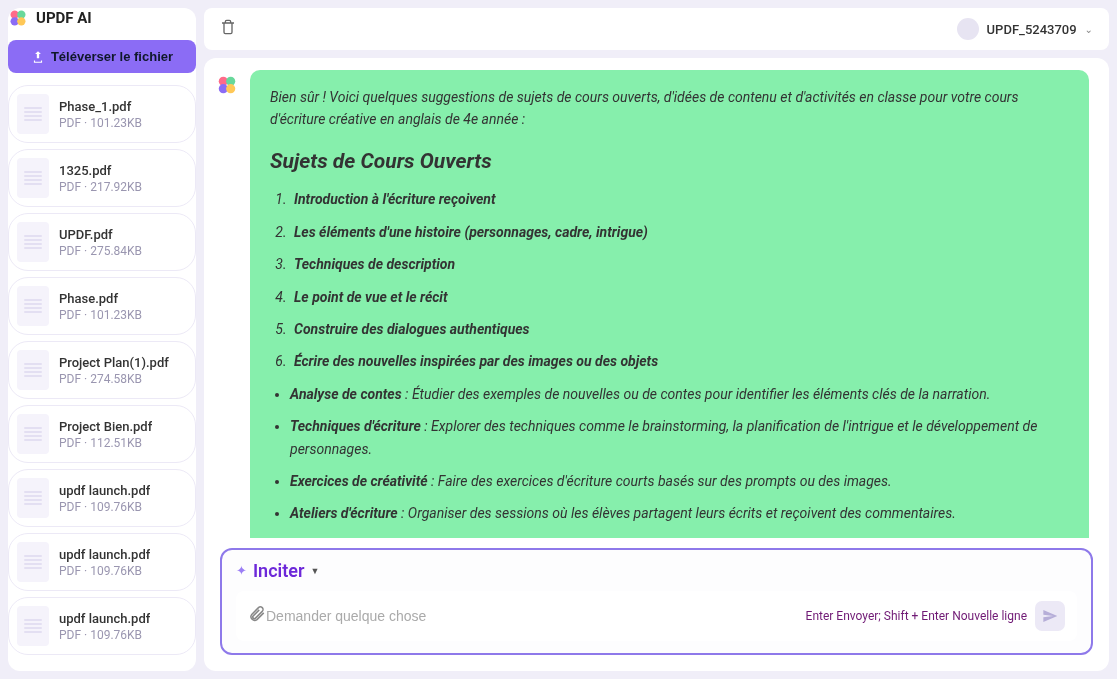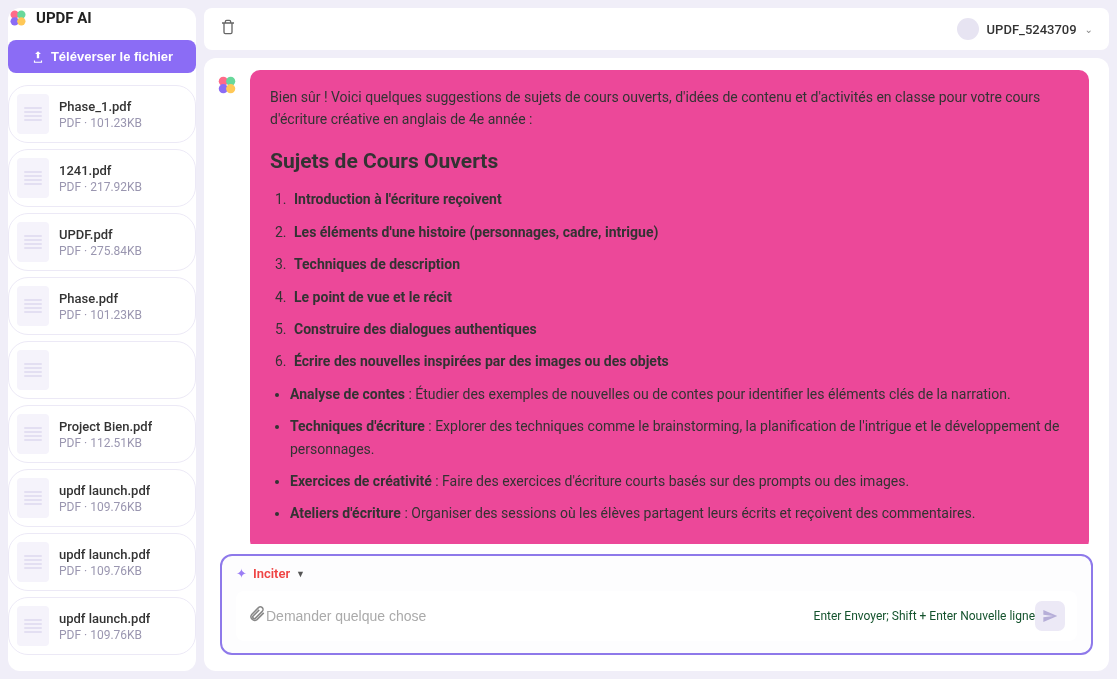--- a/index.html
+++ b/index.html
@@ -31,21 +31,21 @@
       width: 20px;
       height: 20px;
     }
     .sidebar-title {
       font-weight: 700;
       font-size: 15px;
       color: #222;
     }
     .upload-btn {
       background: #8b6cf5;
-      color: #ffffff;
+      color: #0f172a;
       border: none;
       border-radius: 8px;
       padding: 9px;
       font-size: 13px;
       font-weight: 600;
       cursor: pointer;
       display: flex;
       align-items: center;
       justify-content: center;
       gap: 6px;
@@ -141,26 +141,27 @@
       padding: 12px 20px 12px 12px;
     }
     .message {
       display: flex;
       align-items: flex-start;
       gap: 12px;
     }
     .msg-avatar { width: 22px; height: 22px; flex-shrink: 0; margin-top: 4px; }
     .msg-content {
       flex: 1;
-      background: #ec4899;
+      background: #86efac;
       border-radius: 10px;
       padding: 16px 20px;
       font-size: 14px;
       color: #333;
       line-height: 1.6;
+      font-style: italic;
     }
     .msg-content h3 {
       font-size: 21px;
       font-weight: 700;
       margin: 14px 0 10px;
     }
     .msg-content ol {
       padding-left: 20px;
       margin-bottom: 8px;
     }
@@ -184,41 +185,41 @@
       padding: 10px 14px 12px;
       background: #fdfdfe;
     }
     .input-top {
       display: flex;
       align-items: center;
       gap: 6px;
       margin-bottom: 10px;
     }
     .sparkle { color: #9b7ef5; font-size: 13px; }
-    .inciter-label { font-size: 13px; font-weight: 600; color: #ef4444; }
+    .inciter-label { font-size: 18px; font-weight: 600; color: #6d28d9; }
     .inciter-caret { font-size: 9px; color: #555; }
     .input-row {
       display: flex;
       align-items: center;
       background: #fff;
       border-radius: 8px;
       padding: 10px 12px;
       justify-content: space-between;
     }
     .attach { color: #888; cursor: pointer; }
     .text-input {
       flex: 1;
       border: none;
       outline: none;
       font-size: 14px;
       color: #333;
       background: transparent;
     }
     .text-input::placeholder { color: #aaa; }
-    .hint { font-size: 12px; color: #14532d; }
+    .hint { font-size: 12px; color: #701a75; margin-right: 8px; }
     .send-btn {
       width: 30px; height: 30px;
       background: #ece9f6;
       border-radius: 7px;
       display: flex; align-items: center; justify-content: center;
       cursor: pointer;
     }
     .send-btn svg { fill: #b6aed8; }
     .file-list::-webkit-scrollbar, .chat-body::-webkit-scrollbar { width: 6px; }
     .file-list::-webkit-scrollbar-thumb, .chat-body::-webkit-scrollbar-thumb { background: #ddd8ee; border-radius: 3px; }
@@ -256,21 +257,21 @@
     </div>
       </div>
       <div class="file-item">
     <div class="file-icon">
       <div class="file-icon-line"></div>
           <div class="file-icon-line"></div>
           <div class="file-icon-line"></div>
           <div class="file-icon-line"></div>
     </div>
     <div class="file-info">
-      <span class="file-name">1241.pdf</span>
+      <span class="file-name">1325.pdf</span>
       <span class="file-meta">PDF · 217.92KB</span>
     </div>
       </div>
       <div class="file-item">
     <div class="file-icon">
       <div class="file-icon-line"></div>
           <div class="file-icon-line"></div>
           <div class="file-icon-line"></div>
           <div class="file-icon-line"></div>
     </div>
@@ -290,20 +291,24 @@
       <span class="file-name">Phase.pdf</span>
       <span class="file-meta">PDF · 101.23KB</span>
     </div>
       </div>
       <div class="file-item">
     <div class="file-icon">
       <div class="file-icon-line"></div>
           <div class="file-icon-line"></div>
           <div class="file-icon-line"></div>
           <div class="file-icon-line"></div>
+    </div>
+    <div class="file-info">
+      <span class="file-name">Project Plan(1).pdf</span>
+      <span class="file-meta">PDF · 274.58KB</span>
     </div>
       </div>
       <div class="file-item">
     <div class="file-icon">
       <div class="file-icon-line"></div>
           <div class="file-icon-line"></div>
           <div class="file-icon-line"></div>
           <div class="file-icon-line"></div>
     </div>
     <div class="file-info">

